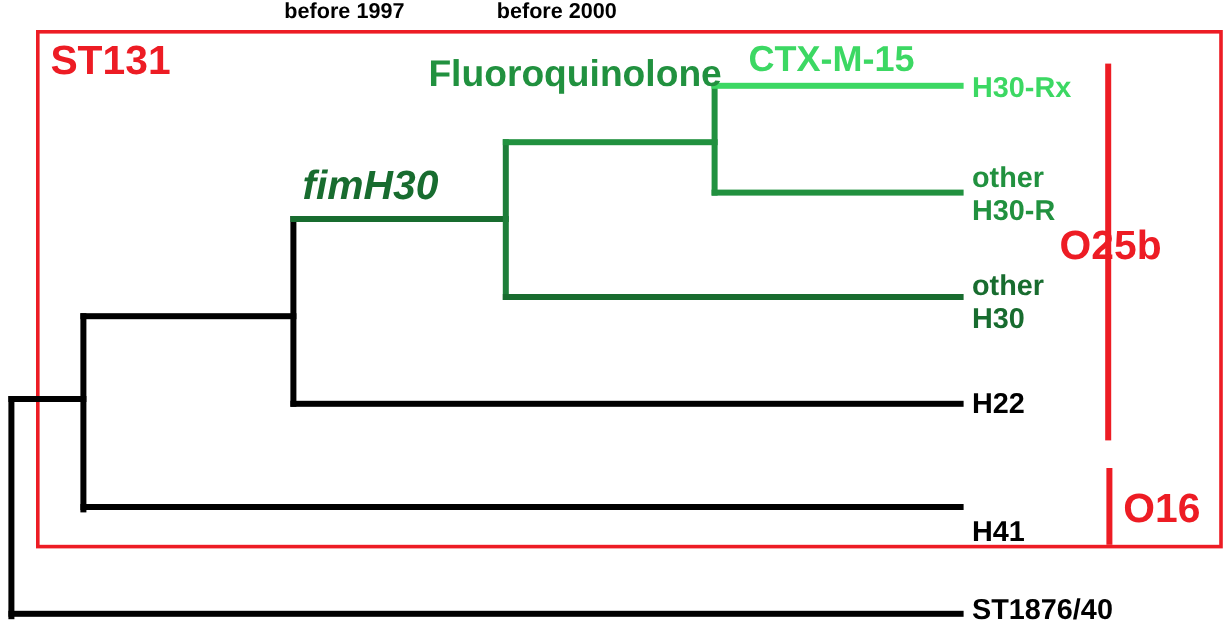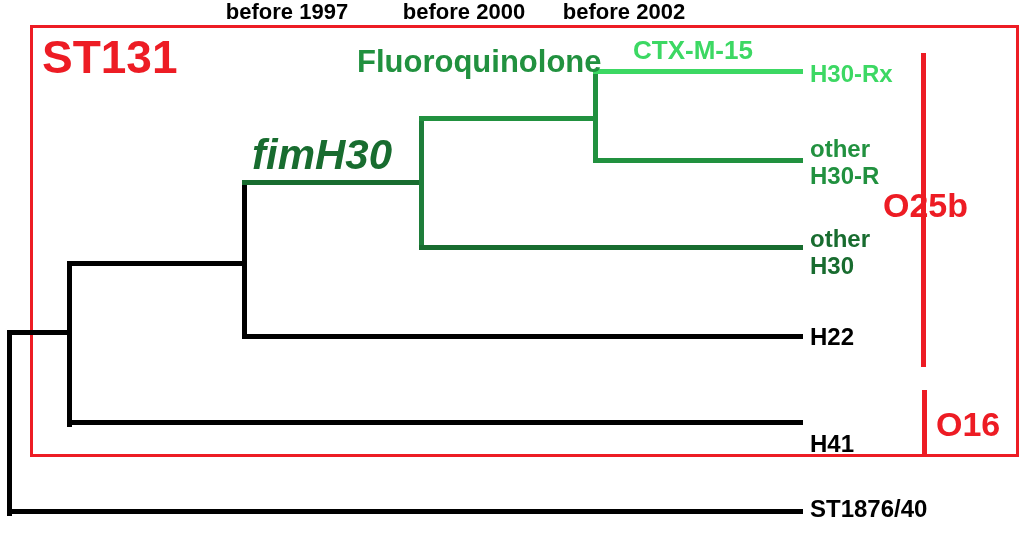--- a/index.html
+++ b/index.html
@@ -11,45 +11,44 @@
     overflow:hidden;
   }
   .line{position:absolute;}
   .ln-black{background:var(--c-black,#000);}
   .ln-dark{background:var(--c-gdark,#186c2f);}
   .ln-fq{background:var(--c-gfq,#1e7e3a);}
   .ln-mid{background:var(--c-gmid,#21913f);}
   .ln-light{background:var(--c-glight,#3cd863);}
   .ln-red{background:var(--c-red,#ed1c24);}
   .txt{position:absolute;font-weight:bold;white-space:nowrap;}
-  .tl{top:-1px;width:124px;text-align:center;font-size:22px;color:var(--c-black,#000);}
+  .tl{top:-1px;width:124px;text-align:center;font-size:18px;color:var(--c-black,#000);}
   .st131-box{
     position:absolute;left:30px;top:25px;width:989px;height:432px;
     border:3px solid var(--c-red,#ed1c24);box-sizing:border-box;
   }
-  .st131-label{left:42px;top:34px;font-size:46px;line-height:1;color:var(--c-red,#ed1c24);}
+  .st131-label{left:42px;top:34px;font-size:34px;line-height:1;color:var(--c-red,#ed1c24);}
   .anno-fq{left:357px;top:46px;width:240px;text-align:center;font-size:31px;line-height:31px;color:var(--c-gmid,#21913f);}
-  .anno-ctx{left:623px;top:36px;width:140px;text-align:center;font-size:26px;line-height:28px;color:var(--c-glight,#3cd863);}
-  .anno-fim{left:252px;top:138px;font-size:42px;line-height:34px;font-style:italic;color:var(--c-gdark,#186c2f);}
+  .anno-ctx{left:623px;top:36px;width:140px;text-align:center;font-size:30px;line-height:28px;color:var(--c-glight,#3cd863);}
+  .anno-fim{left:252px;top:138px;font-size:34px;line-height:34px;font-style:italic;color:var(--c-gdark,#186c2f);}
   .leaf{left:810px;font-size:24px;line-height:27px;}
   .c-light{color:var(--c-glight,#3cd863);}
   .c-mid{color:var(--c-gmid,#21913f);}
   .c-dark{color:var(--c-gdark,#186c2f);}
   .c-black{color:var(--c-black,#000);text-align:center;}
   .c-red{color:var(--c-red,#ed1c24);}
   .sero{font-size:34px;line-height:27px;}
 </style>
 </head>
 <body>
 
 <div class="canvas" style="--c-red: #ed1c24; --c-black: #000000; --c-glight: #3cd863; --c-gmid: #21913f; --c-gfq: #1e7e3a; --c-gdark: #186c2f; --c-bg: #ffffff;">
 
   <div class="txt tl" style="left:225px">before 1997</div>
   <div class="txt tl" style="left:402px">before 2000</div>
-  <div class="txt tl" style="left:562px">before 2002</div>
 
   <div class="st131-box"></div>
   <div class="txt st131-label">ST131</div>
 
   <div class="line ln-black" style="left:7px;top:330px;width:5px;height:186px"></div>
   <div class="line ln-black" style="left:7px;top:330px;width:65px;height:5px"></div>
   <div class="line ln-black" style="left:7px;top:509px;width:796px;height:5px"></div>
   <div class="line ln-black" style="left:67px;top:261px;width:5px;height:166px"></div>
   <div class="line ln-black" style="left:67px;top:261px;width:180px;height:5px"></div>
   <div class="line ln-black" style="left:67px;top:420px;width:736px;height:5px"></div>

